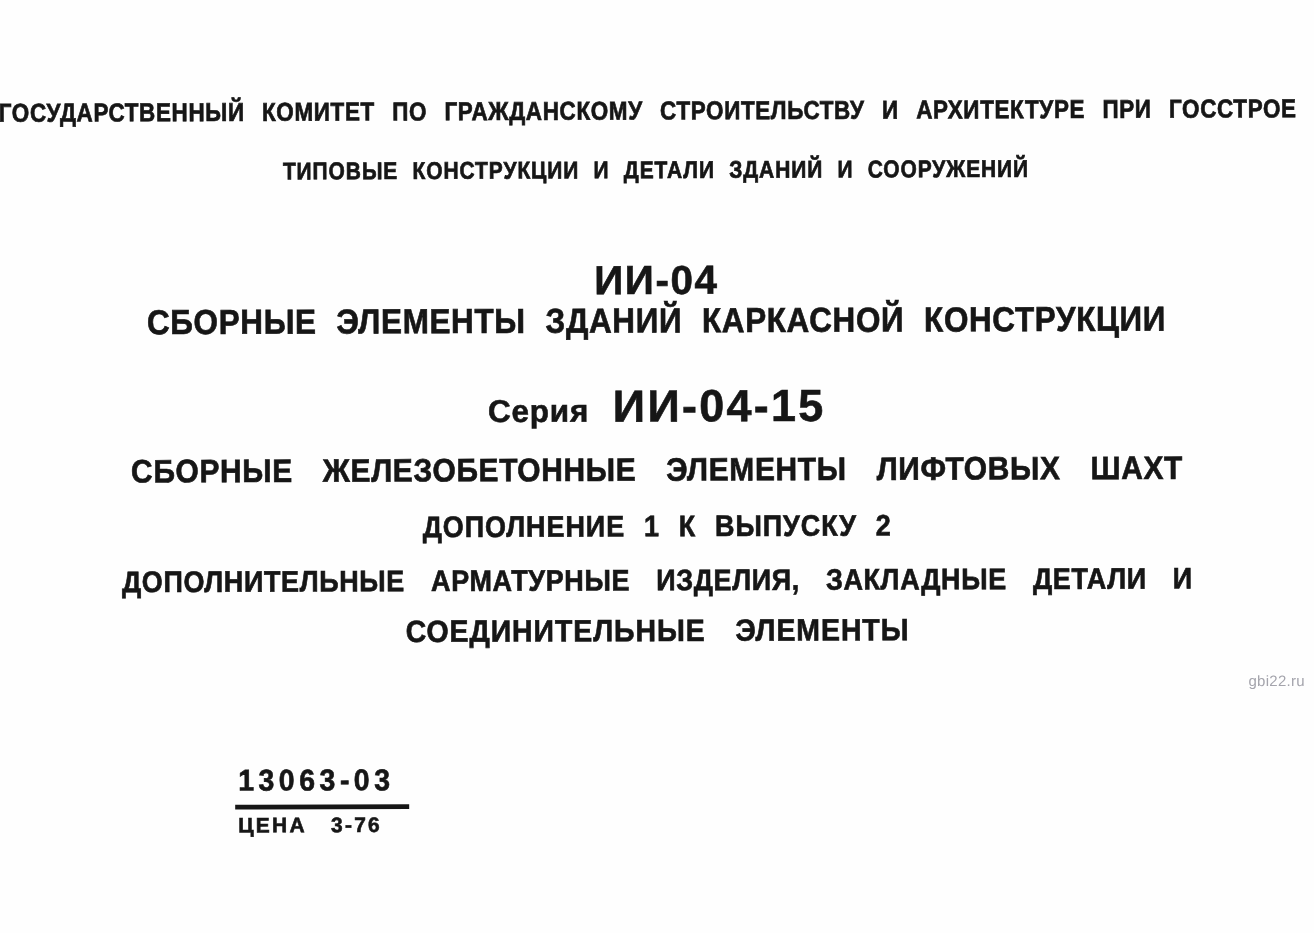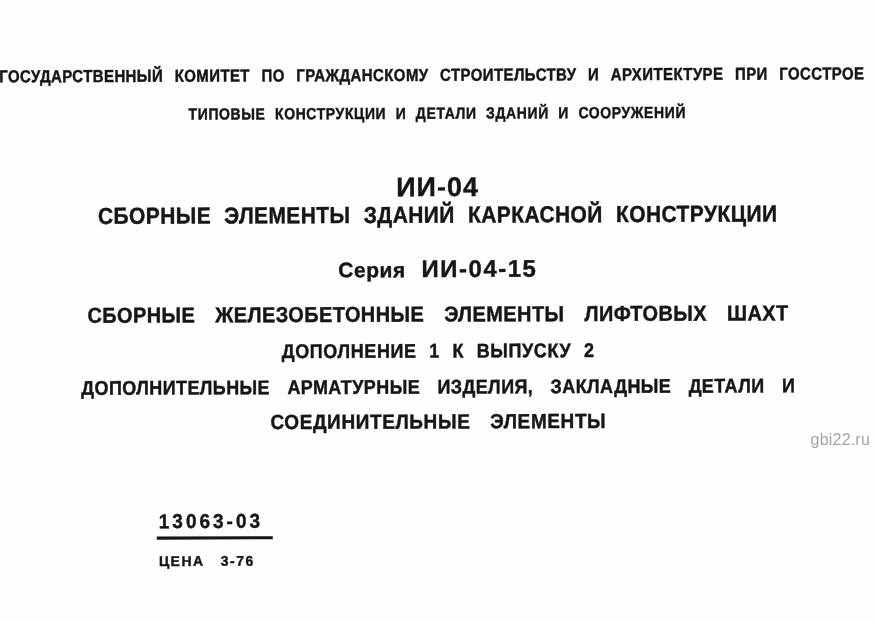--- a/index.html
+++ b/index.html
@@ -60,21 +60,21 @@
     top: 255px;
     font-size: 21px;
   }
   .series-line .series-label {
     font-size: 21px;
     font-weight: 700;
     letter-spacing: 0.5px;
     vertical-align: baseline;
   }
   .series-line .series-number {
-    font-size: 24px;
+    font-size: 30px;
     font-weight: 700;
     letter-spacing: 1.5px;
     margin-left: 10px;
   }
   .subject-line1 {
     top: 303px;
     font-size: 20px;
     letter-spacing: 0.4px;
     word-spacing: 14px;
     transform: scale(1, 1.08);
@@ -95,23 +95,23 @@
   }
   .subject-line4 {
     top: 411px;
     font-size: 19px;
     letter-spacing: 0.6px;
     word-spacing: 14px;
     transform: scale(1, 1.08);
   }
   .watermark {
     position: absolute;
-    top: 431px;
+    top: 449px;
     right: 6px;
-    font-size: 16px;
+    font-size: 10px;
     font-weight: 400;
     color: #a4a4ac;
     letter-spacing: 0.2px;
     font-family: "Liberation Sans", sans-serif;
   }
   .stamp {
     position: absolute;
     left: 156px;
     top: 510px;
     font-weight: 700;
@@ -121,21 +121,21 @@
     display: inline-block;
     font-size: 19px;
     letter-spacing: 3px;
     padding: 0 10px 3px 2px;
     border-bottom: 3px solid #161616;
     transform: scale(1, 1.05);
   }
   .stamp-price {
     display: flex;
     gap: 16px;
-    margin-top: 14px;
+    margin-top: 3px;
     font-size: 14px;
     letter-spacing: 1.5px;
     padding-left: 2px;
   }
 </style>
 </head>
 <body>
 
 <div class="page">
   <div class="scan-tilt">

